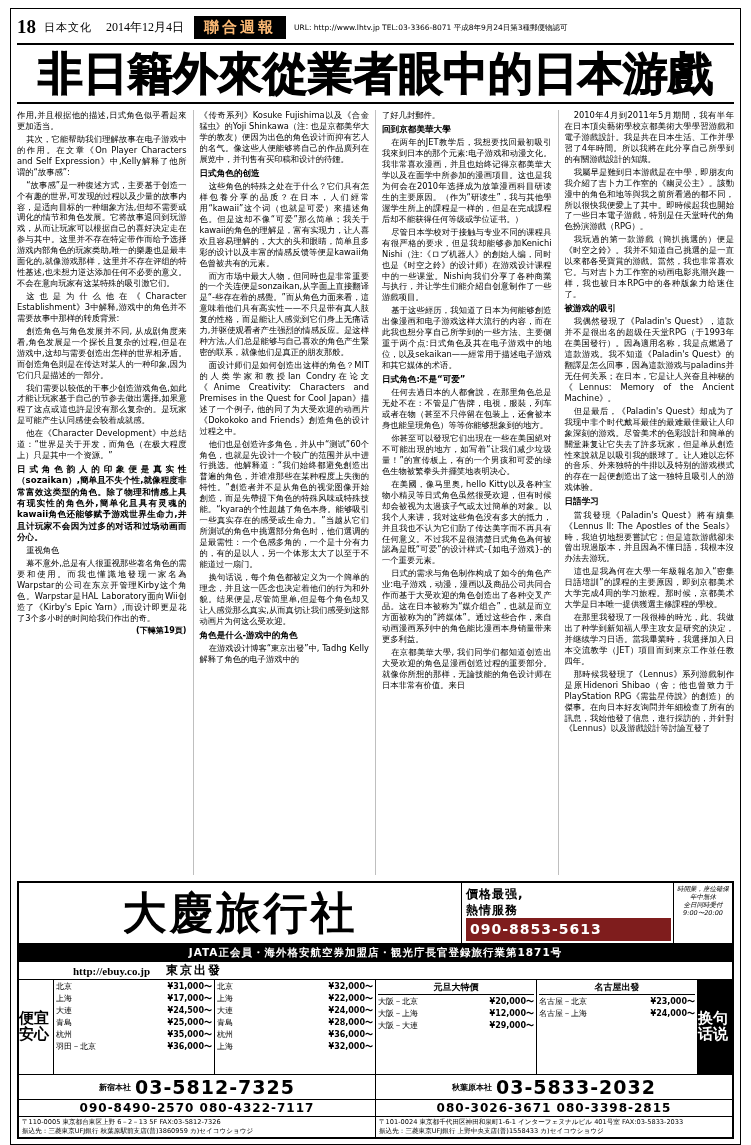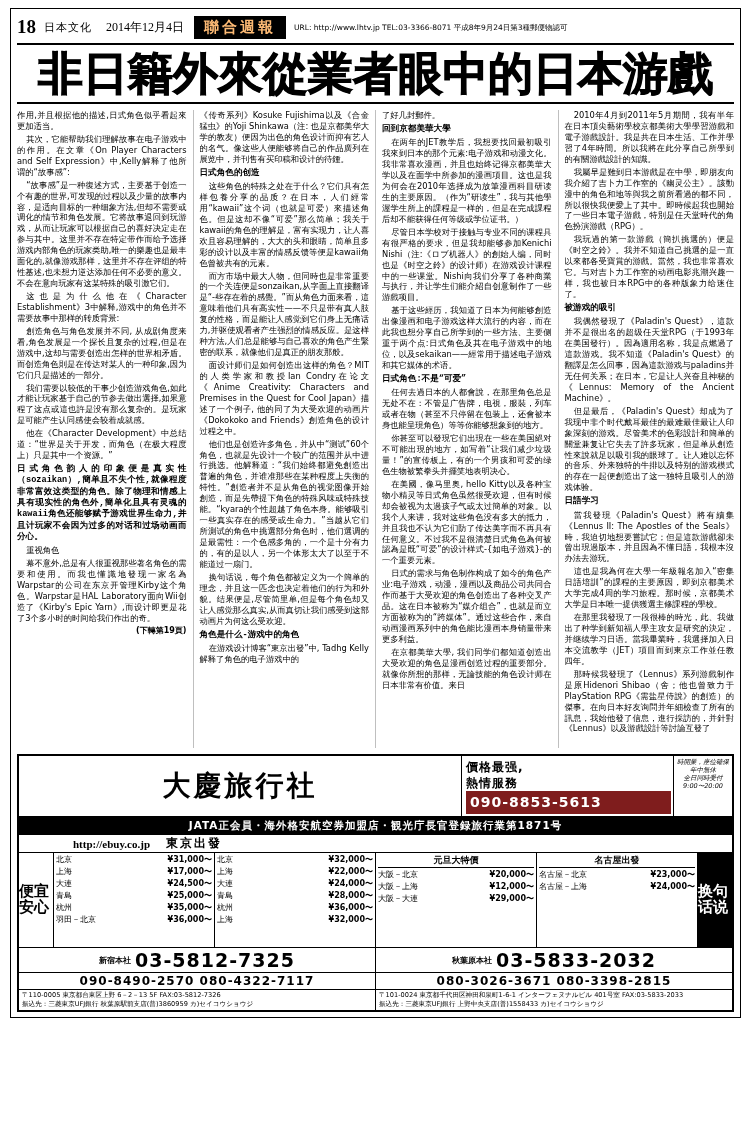--- a/index.html
+++ b/index.html
@@ -1,44 +1,44 @@
 <!DOCTYPE html>
 <html><head>
 <meta charset="utf-8">
 <style>
   html,body{margin:0;padding:0;background:#ffffff;}
   body{width:751px;height:1145px;font-family:"DejaVu Sans","Liberation Sans",sans-serif;color:#000;}
-  .page{position:relative;width:751px;height:1018px;box-sizing:border-box;padding:8px 10px 0 10px;}
+  .page{position:relative;width:751px;height:1145px;box-sizing:border-box;padding:8px 10px 0 10px;}
   .sheet{border:1px solid #000;width:100%;height:100%;box-sizing:border-box;padding:5px 6px;display:flex;flex-direction:column;}
 
   
   .masthead{display:flex;align-items:center;border-bottom:2px solid #000;padding-bottom:3px;height:26px;}
   .pagenum{font-size:19px;font-weight:bold;font-family:"Liberation Serif",serif;padding-right:8px;}
   .section-name{font-size:11px;letter-spacing:1px;padding-right:14px;}
   .issue-date{font-size:12px;font-family:"Liberation Serif",serif;padding-right:10px;}
   .paper-title{background:#000;color:#fdba74;font-size:15px;font-weight:bold;letter-spacing:3px;padding:2px 10px;margin-right:8px;}
   .masthead-meta{font-size:7.5px;line-height:1.2;flex:1;}
 
   
   .headline{font-family:"DejaVu Sans","Liberation Sans",sans-serif;font-weight:bold;font-size:45px;letter-spacing:0px;
             text-align:center;line-height:1;padding:6px 0 6px 0;border-bottom:2px solid #000;white-space:nowrap;
             -webkit-text-stroke:1px #000;}
 
   
   .body{display:flex;flex-direction:row-reverse;gap:6px;padding-top:6px;flex:1;overflow:hidden;}
   .col{flex:1;font-size:8.3px;line-height:1.32;text-align:justify;}
   .col p{margin:0 0 2px 0;text-indent:1.1em;}
   .col p.noindent{text-indent:0;}
-  .col .sub{font-weight:bold;text-indent:0;margin:3px 0 2px 0;font-size:8.6px;font-family:Liberation Mono, monospace;}
+  .col .sub{font-weight:bold;text-indent:0;margin:3px 0 2px 0;font-size:8.6px;}
   .colsep{width:1px;background:#000;opacity:.25;}
 
   
   .ad{border:2px solid #000;margin-top:6px;height:258px;box-sizing:border-box;display:flex;flex-direction:column;}
   .ad-top{display:flex;border-bottom:1px solid #000;height:60px;}
-  .ad-logo{flex:0 0 62%;display:flex;align-items:center;justify-content:center;font-size:28px;font-weight:bold;letter-spacing:3px;border-right:1px solid #000;}
+  .ad-logo{flex:0 0 62%;display:flex;align-items:center;justify-content:center;font-size:44px;font-weight:bold;letter-spacing:3px;border-right:1px solid #000;}
   .ad-price{flex:1;display:flex;}
   .ad-price-txt{flex:1;font-size:12px;font-weight:bold;line-height:1.35;padding:3px 2px 0 4px;letter-spacing:1px;}
   .ad-tel-blk{background:#7f1d1d;color:#fff;font-size:14px;font-weight:bold;padding:2px 4px;white-space:nowrap;}
   .ad-hours{font-size:6.5px;text-align:center;line-height:1.25;border-left:1px solid #000;padding:2px 3px;writing-mode:horizontal-tb;font-style:italic;}
   .ad-band{background:#000;color:#fff;text-align:center;font-size:10.5px;font-weight:bold;letter-spacing:1px;padding:2px 0;}
   .ad-url{display:flex;align-items:center;border-bottom:1px solid #000;height:17px;}
   .ad-url .u1{font-size:11px;font-weight:bold;font-family:"Liberation Serif",serif;padding-left:54px;}
   .ad-url .u2{font-size:12px;font-weight:bold;padding-left:16px;letter-spacing:2px;}
   .ad-main{display:flex;flex:1;}
   .ad-side{flex:0 0 34px;display:flex;flex-direction:column;align-items:center;justify-content:center;font-size:15px;font-weight:bold;border-right:1px solid #000;line-height:1.05;}

